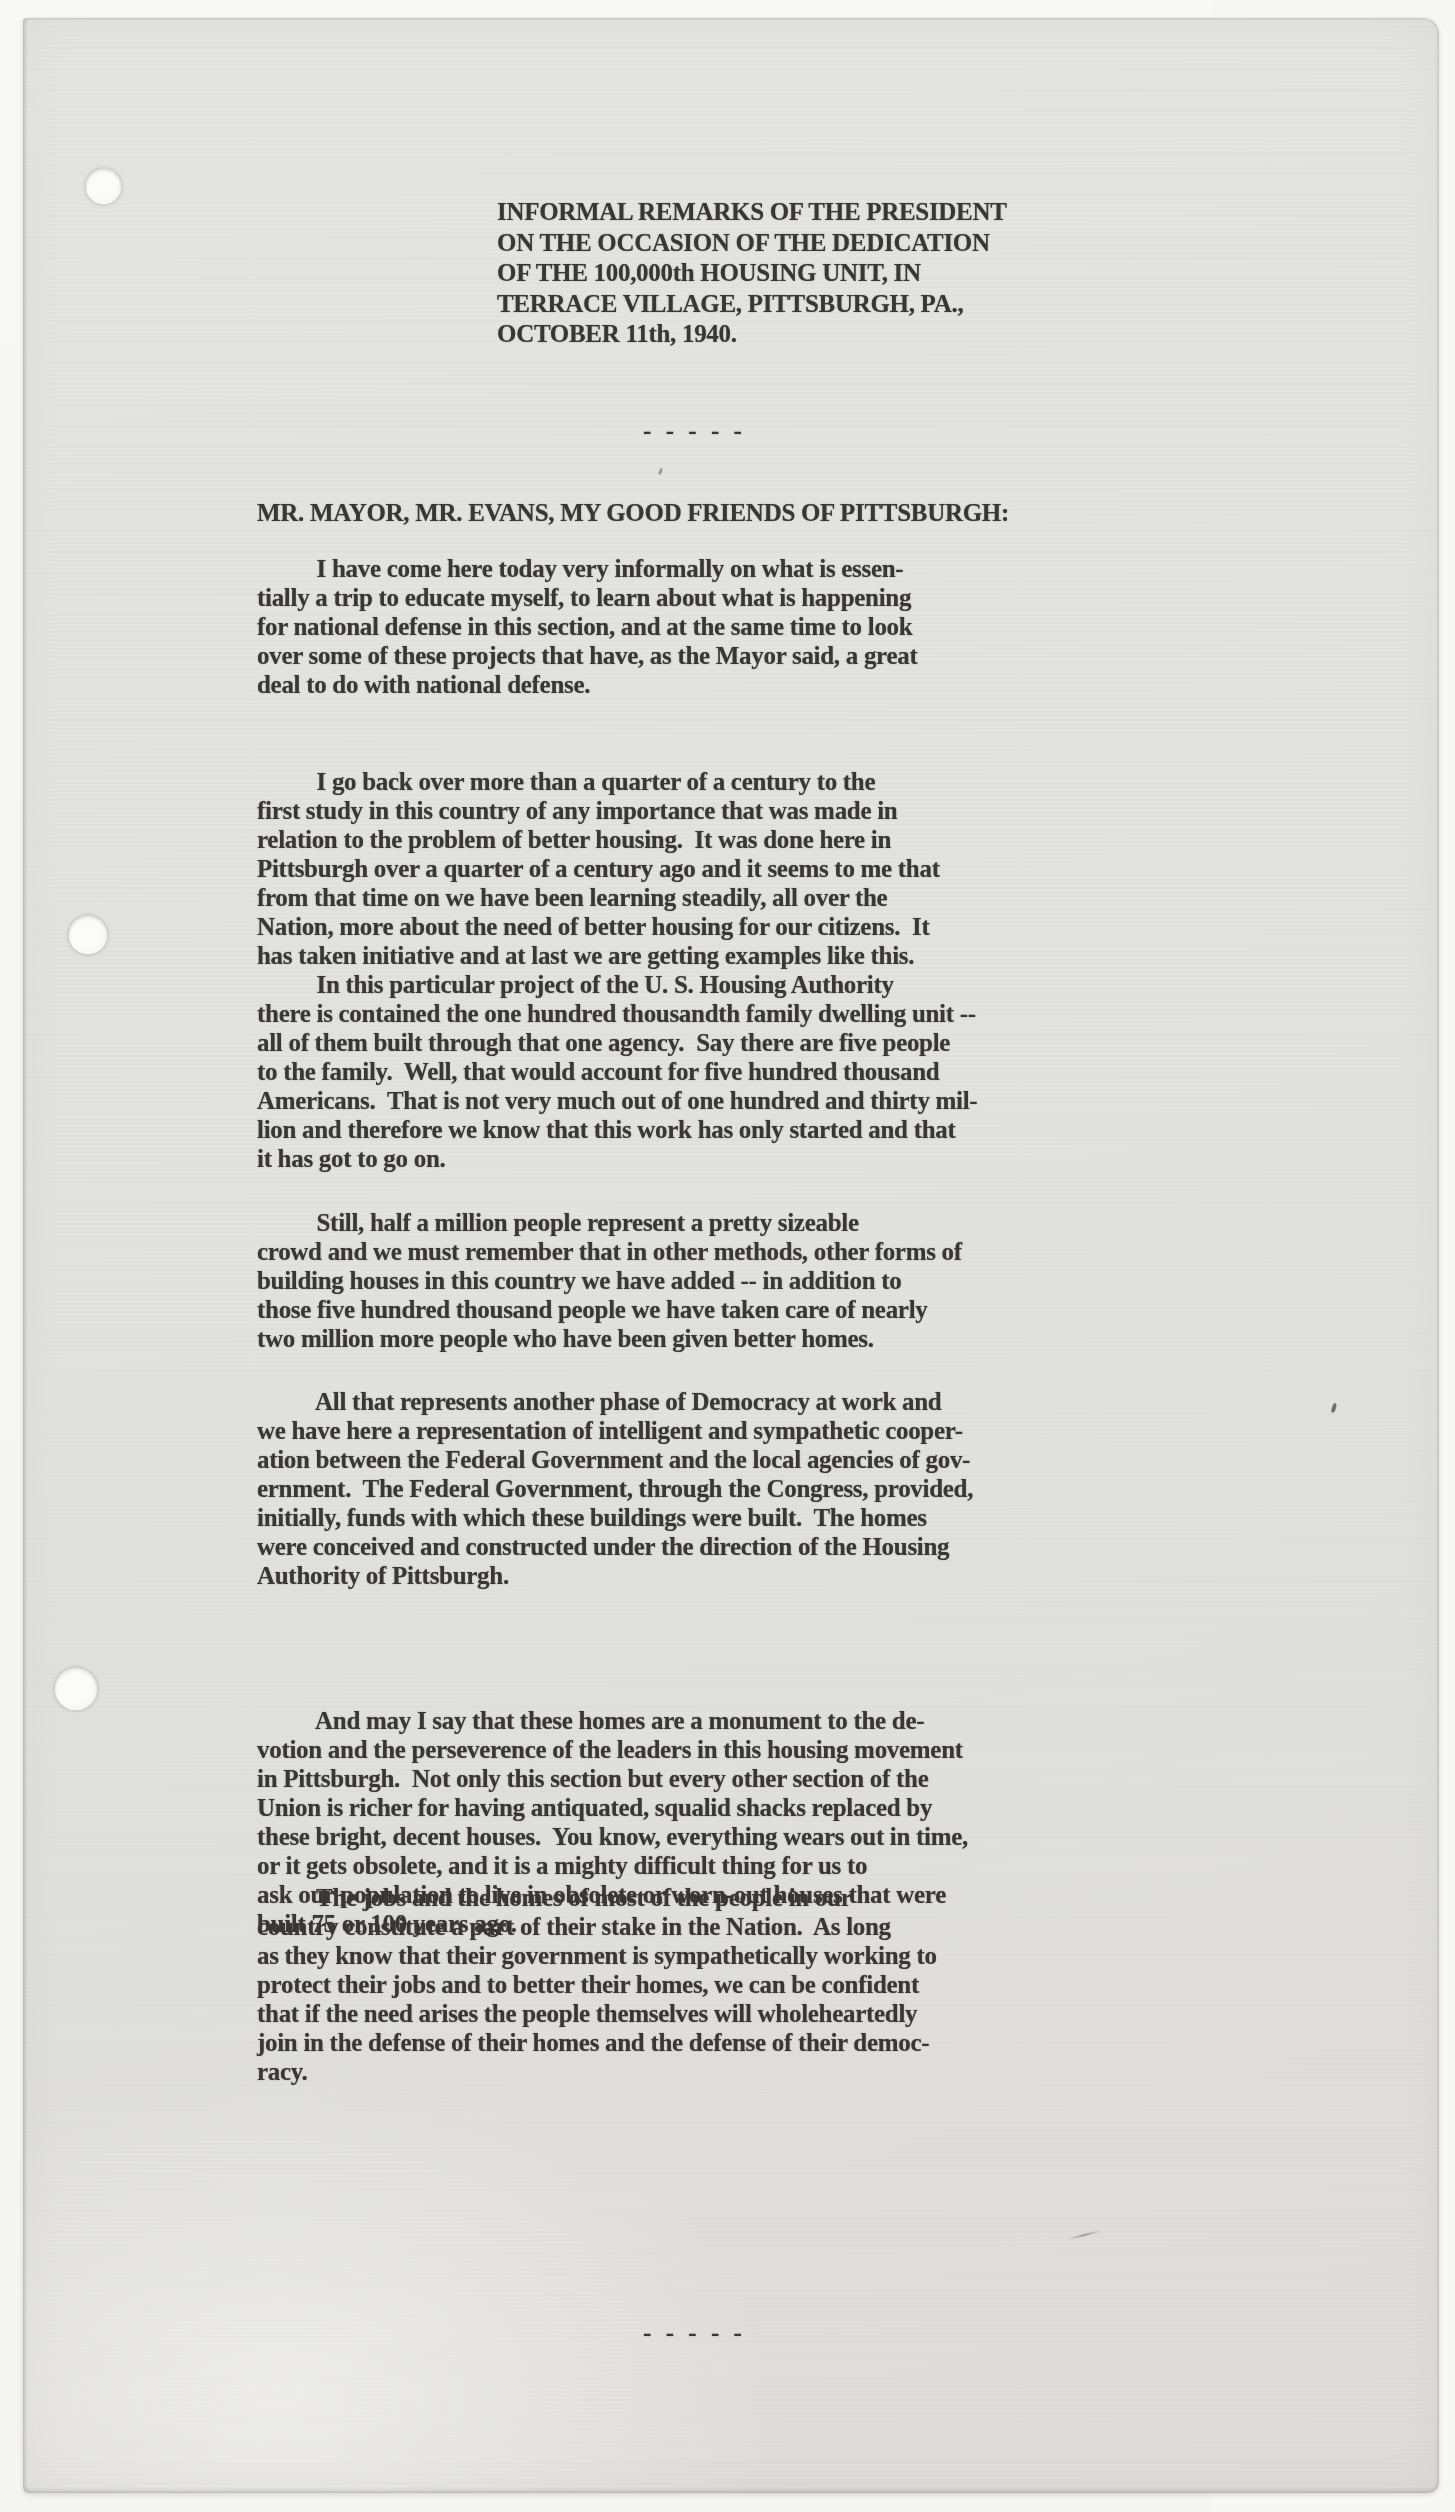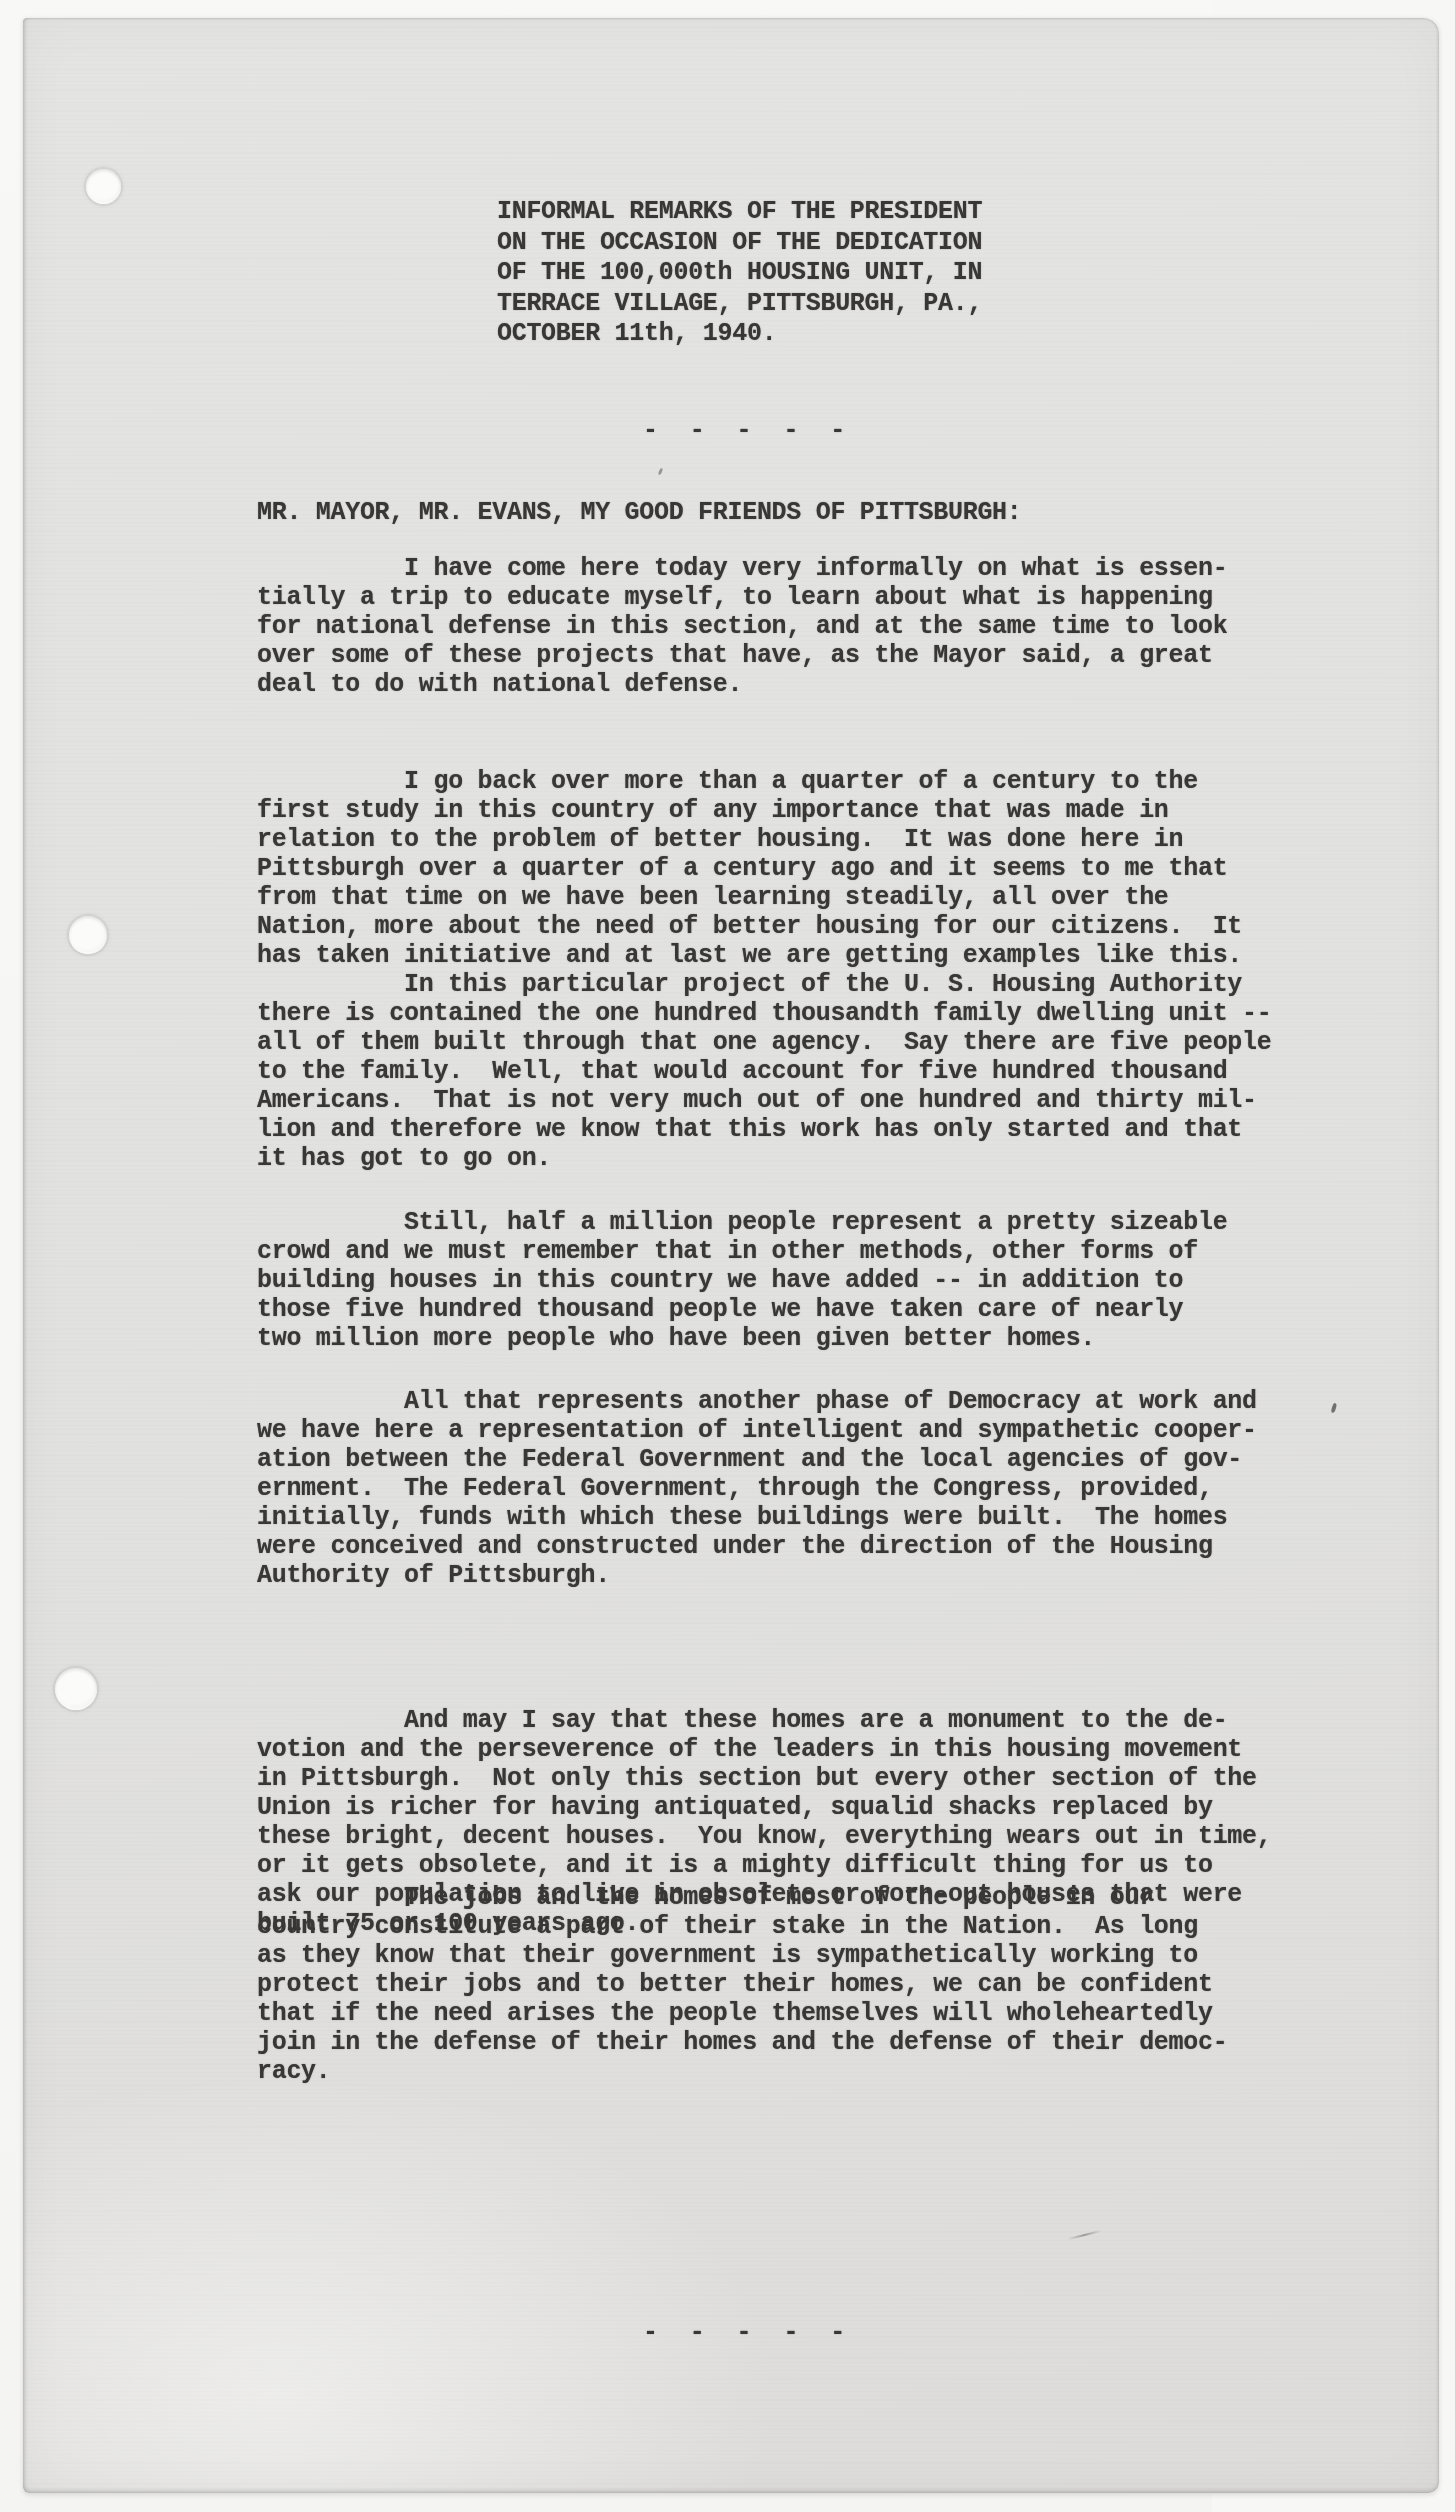--- a/index.html
+++ b/index.html
@@ -9,20 +9,21 @@
     height: 2512px;
     background: #f7f7f5;
     overflow: hidden;
     font-family: "Liberation Mono", "DejaVu Sans Mono", monospace;
   }
   .scan {
     position: relative;
     width: 1212px;
     height: 2512px;
     background: linear-gradient(180deg, #f8f8f6 0%, #f4f4f2 100%);
+    font-family: Liberation Serif, serif;
   }
   .paper {
     position: absolute;
     left: 23px;
     top: 18px;
     width: 1416px;
     height: 2475px;
     background:
       radial-gradient(ellipse 837px 538px at 18% 96%, rgba(255,255,255,0.45), rgba(255,255,255,0) 60%),
       repeating-linear-gradient(180deg, rgba(0,0,0,0.012) 0px, rgba(0,0,0,0.012) 1.2px, rgba(0,0,0,0) 1.2px, rgba(0,0,0,0) 4.2px),

